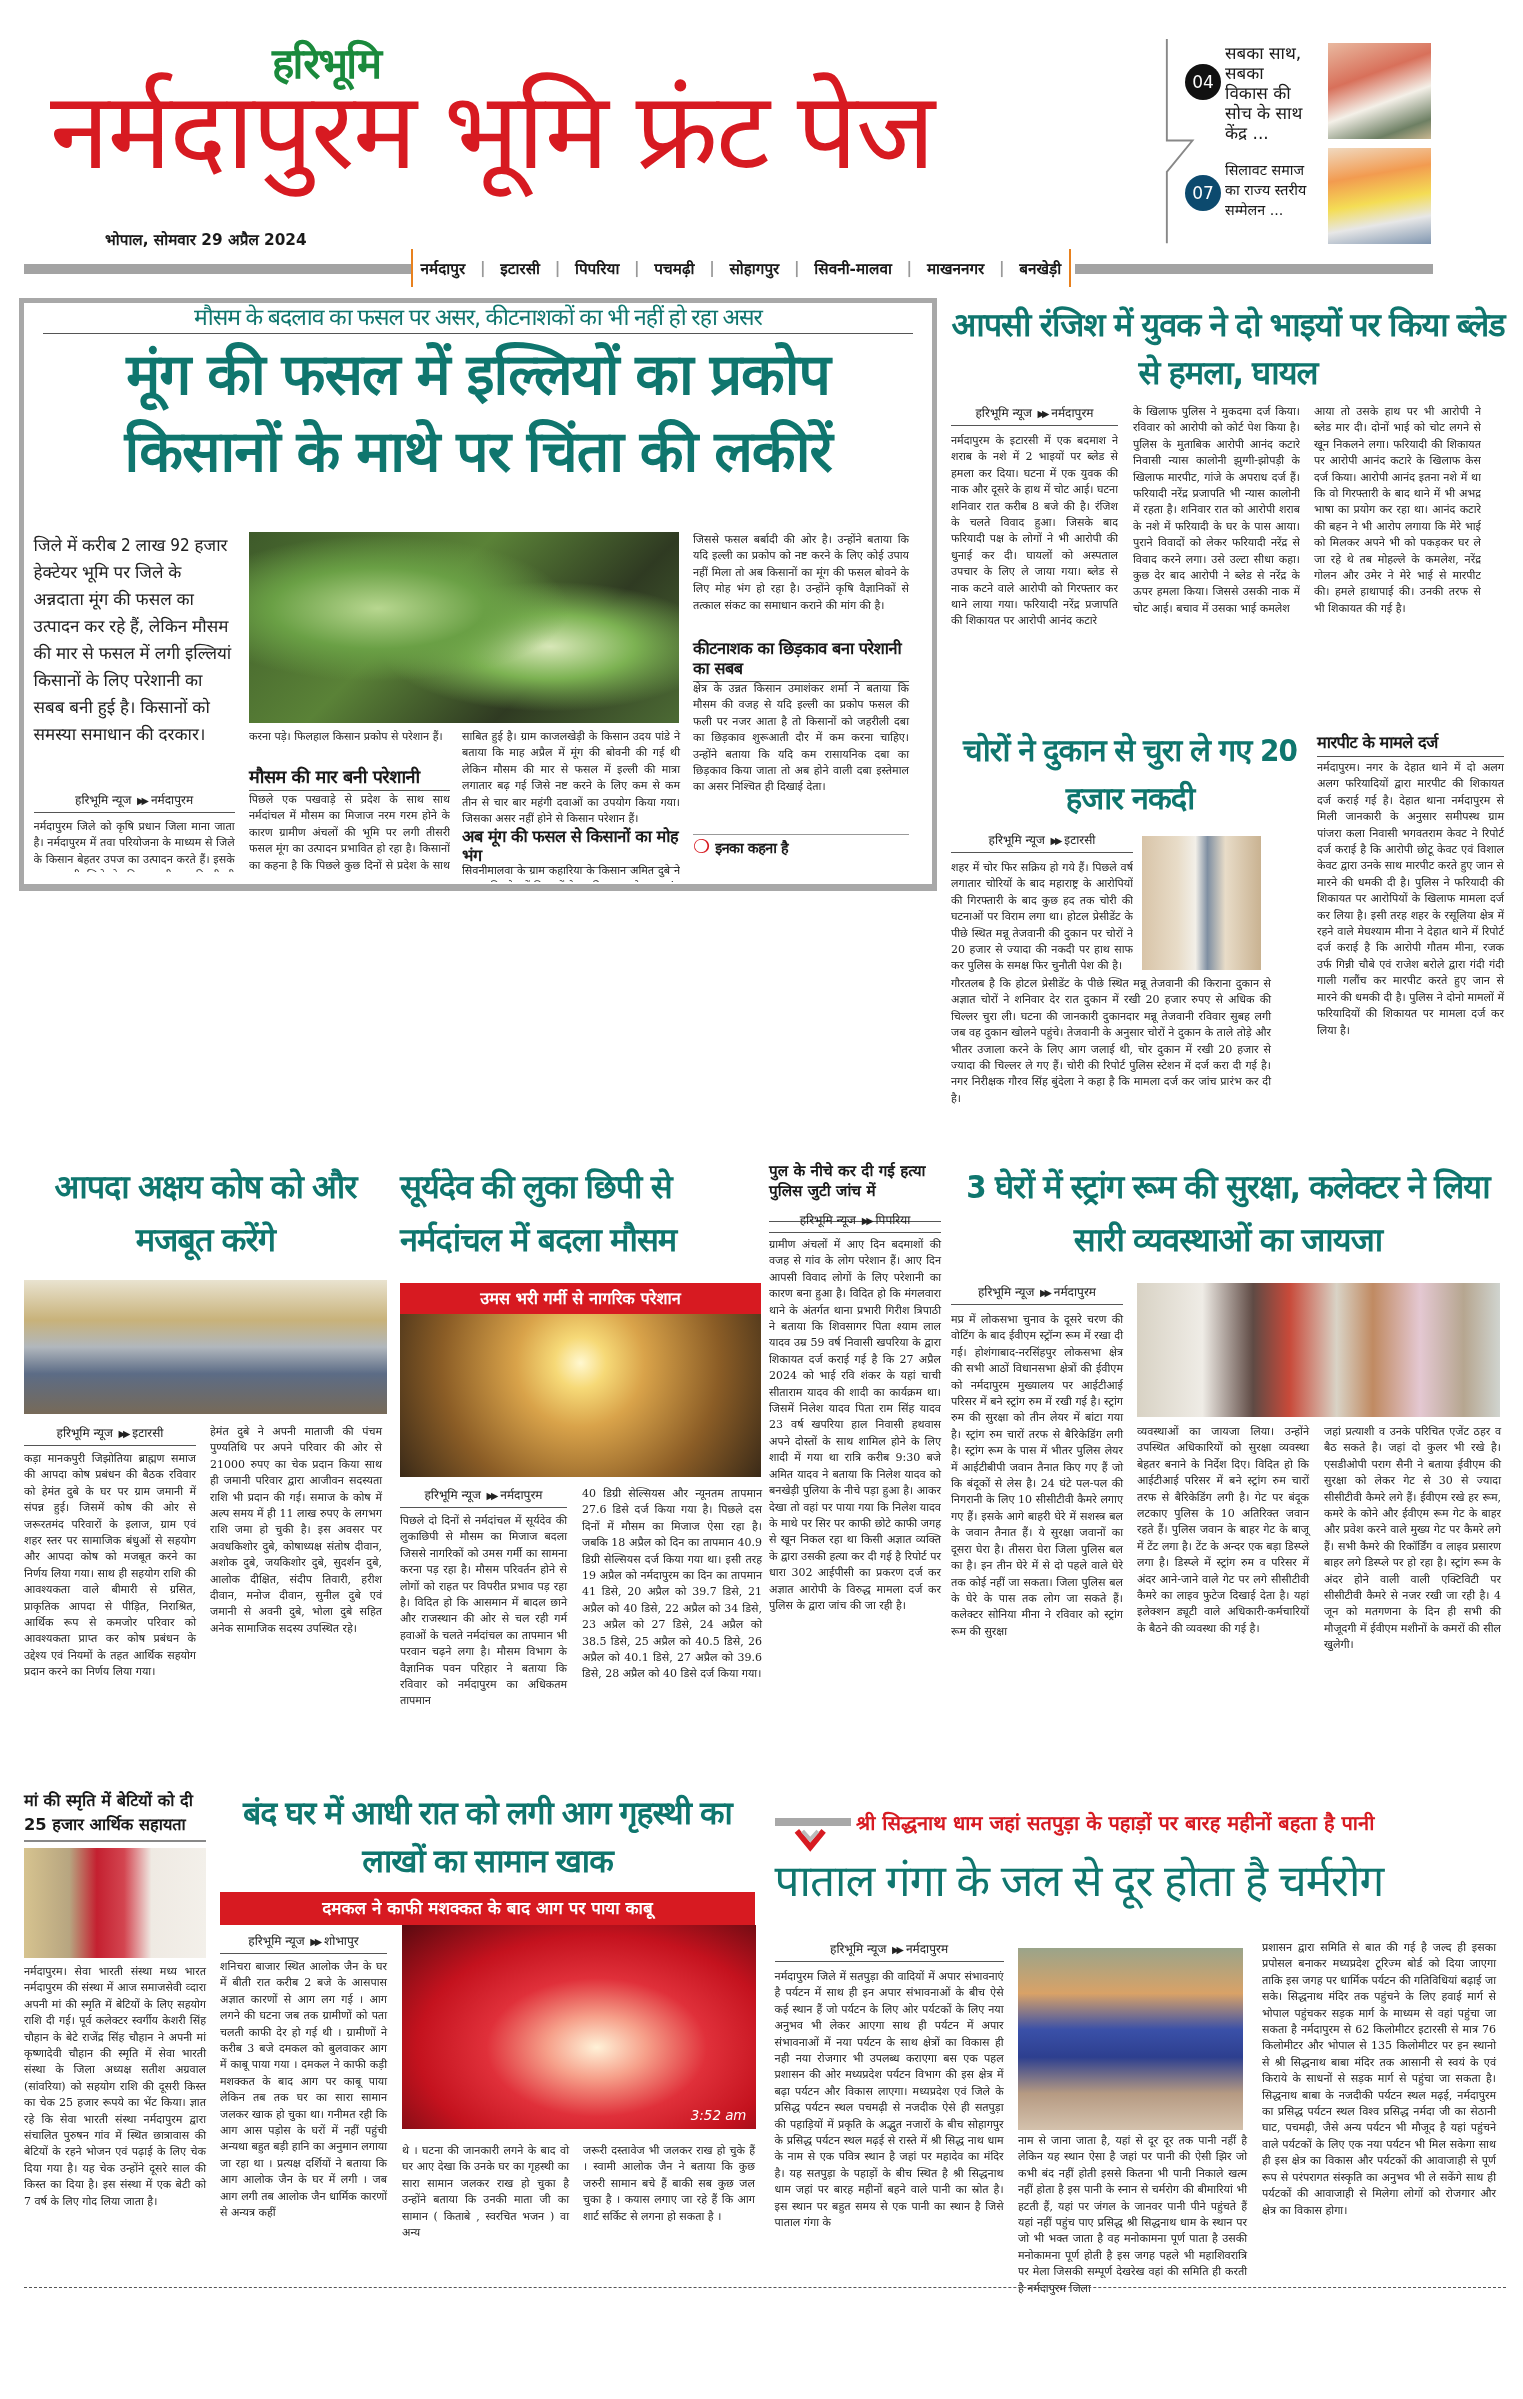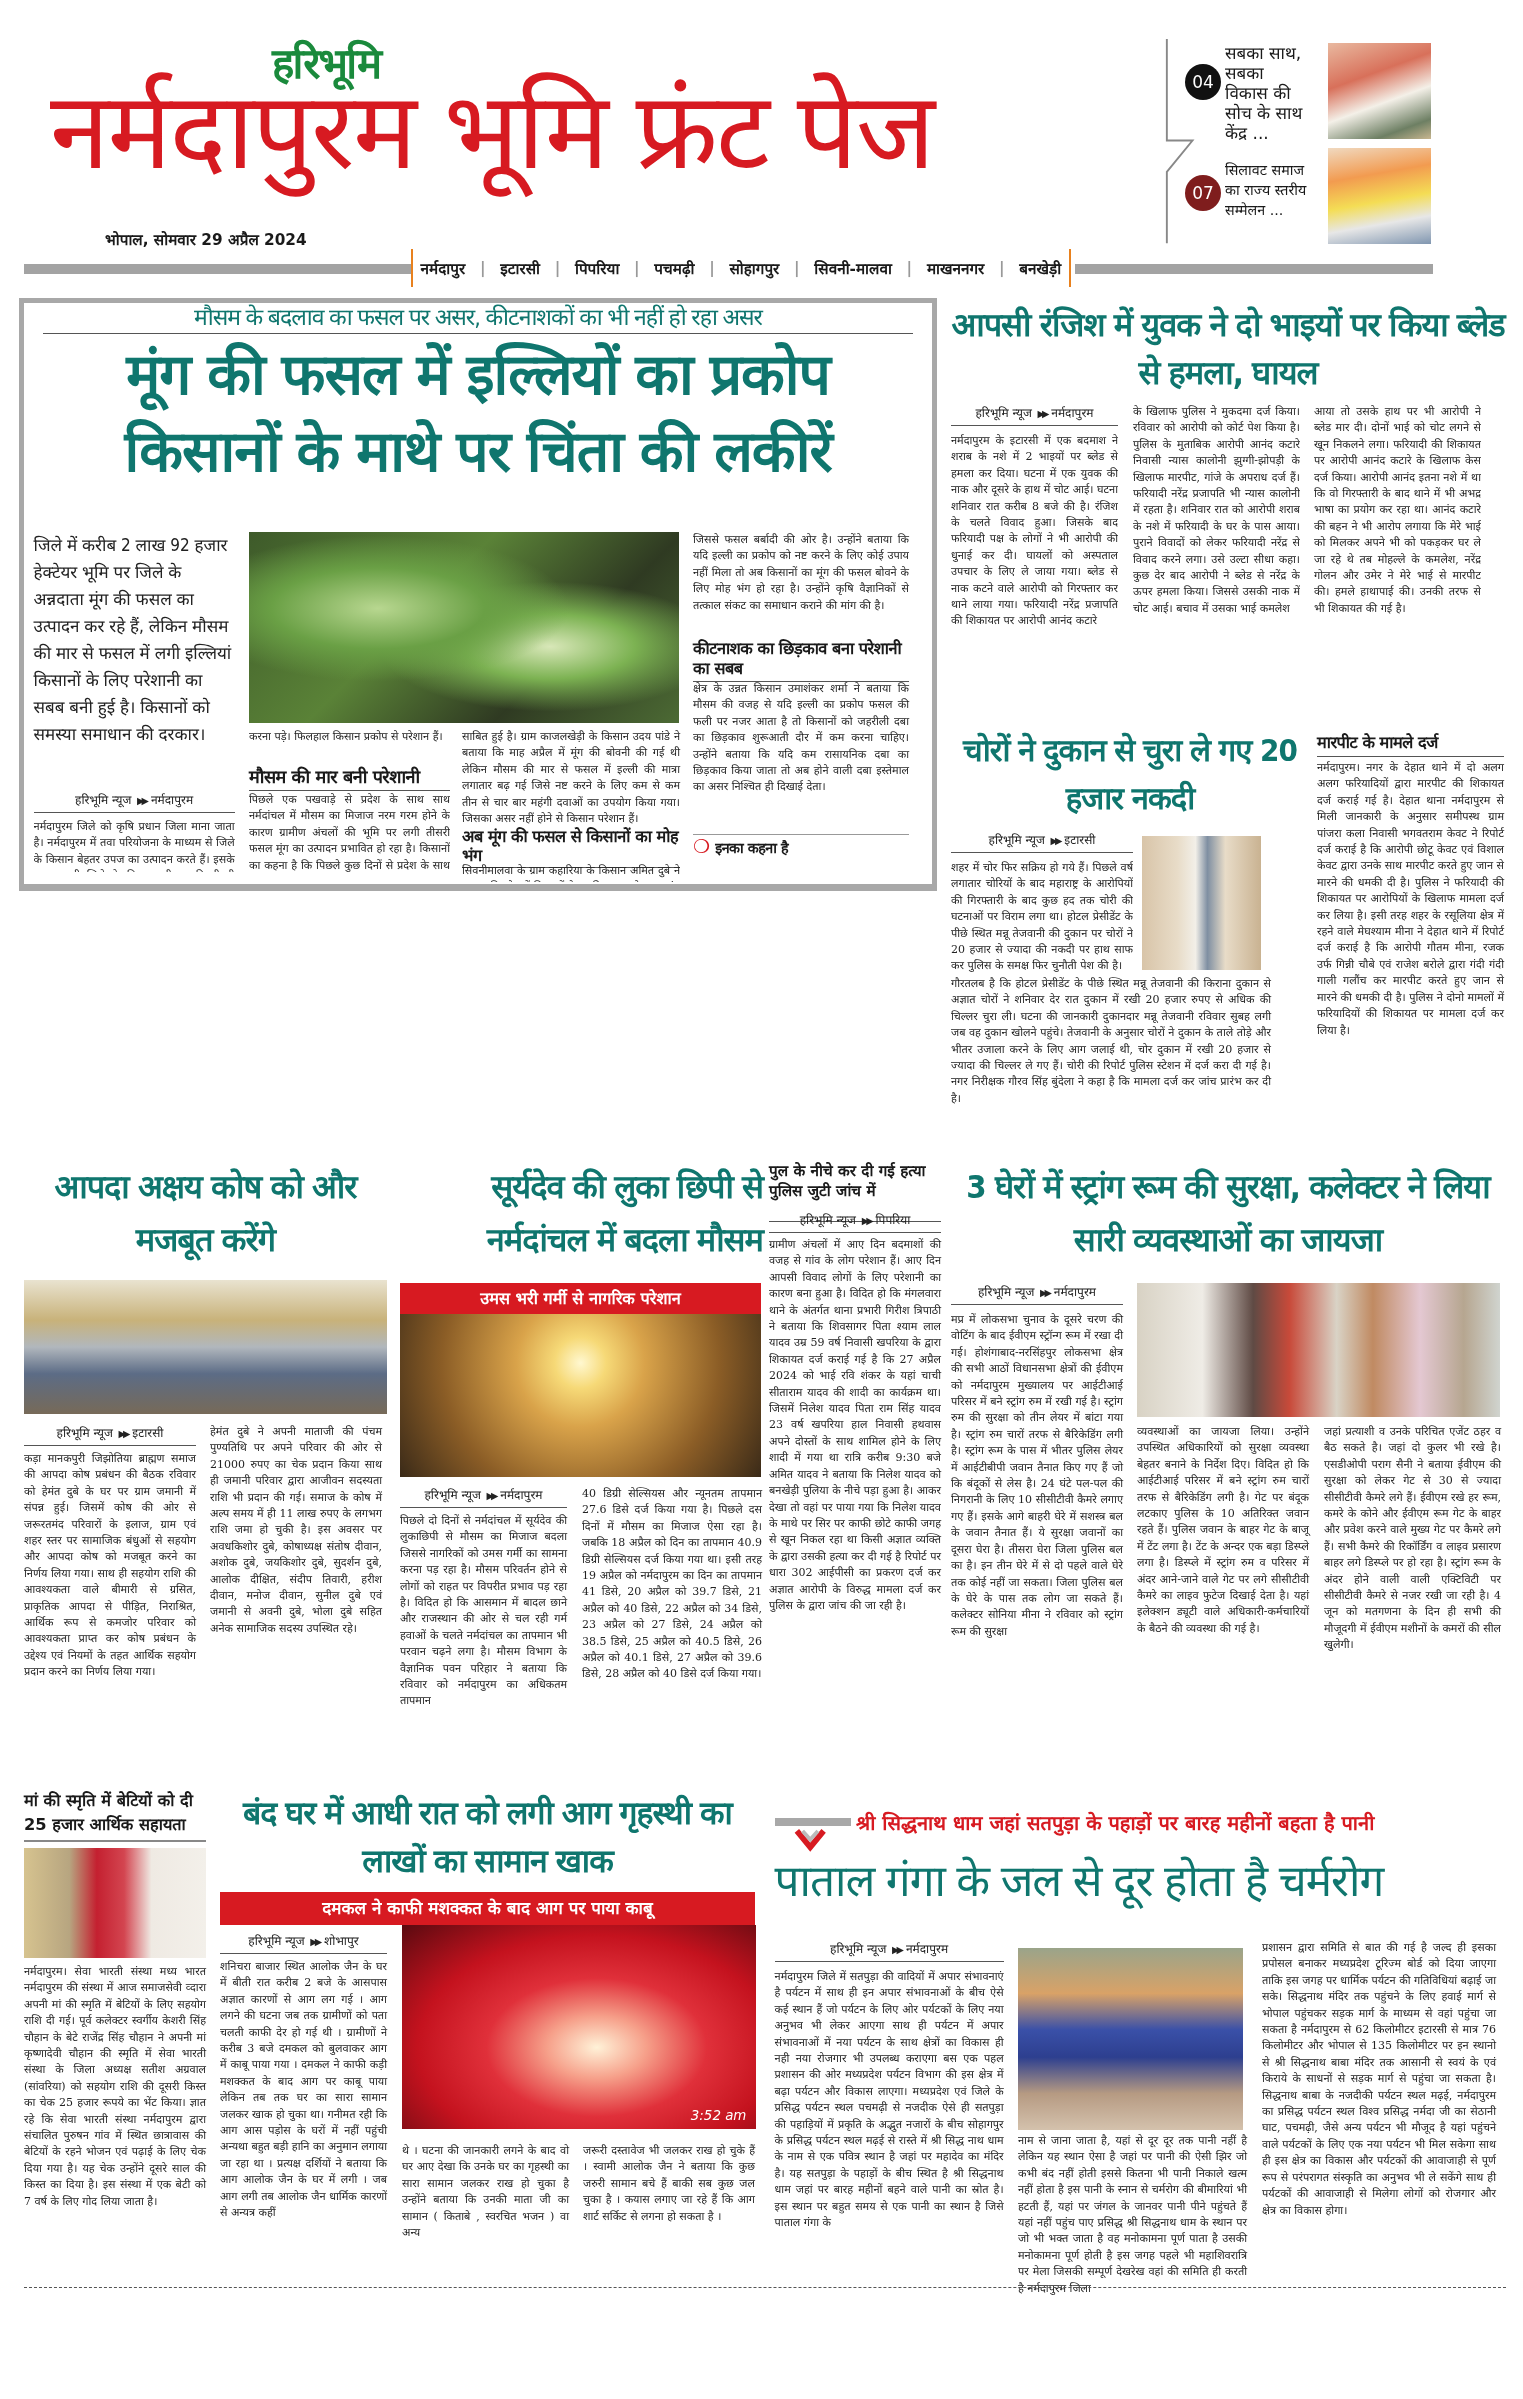--- a/index.html
+++ b/index.html
@@ -43,21 +43,21 @@
 
   <svg class="abs" style="left:1164px;top:38px" width="38" height="206" viewBox="0 0 40 215">
       <polyline points="3,0 3,107 30,107 3,140 3,215" fill="none" stroke="#888" stroke-width="2"></polyline>
     </svg>
   <div class="abs" style="left:1185px;top:43px;width:249px;height:96px">
     <div class="abs" style="left:0;top:21px;width:36px;height:36px;border-radius:50%;background:#111;color:#fff;font-size:17px;line-height:36px;text-align:center">04</div>
     <div class="abs" style="left:40px;top:0;width:84px;font-size:17px;line-height:20px">सबका साथ, सबका विकास की सोच के साथ केंद्र ...</div>
     <div class="abs photo" style="left:143px;top:0;width:103px;height:96px;background:linear-gradient(160deg,#e9b9a0 0%,#d8705a 35%,#f4f0e8 60%,#6d7f63 85%,#c8b690 100%)"></div>
   </div>
   <div class="abs" style="left:1185px;top:148px;width:249px;height:96px">
-    <div class="abs" style="left:0;top:27px;width:36px;height:36px;border-radius:50%;background:#7f1d1d;color:#fff;font-size:17px;line-height:36px;text-align:center">07</div>
+    <div class="abs" style="left:0;top:27px;width:36px;height:36px;border-radius:50%;background:#0c4a6e;color:#fff;font-size:17px;line-height:36px;text-align:center">07</div>
     <div class="abs" style="left:40px;top:11.5px;width:84px;font-size:14.3px;line-height:20px">सिलावट समाज का राज्य स्तरीय सम्मेलन ...</div>
     <div class="abs photo" style="left:143px;top:0;width:103px;height:96px;background:linear-gradient(170deg,#f0d9c0 0%,#f29b50 30%,#f4dd55 55%,#e7e7e7 75%,#8096b0 100%)"></div>
   </div>
 </div>
 
 <div class="abs" style="left:19px;top:298px;width:918px;height:593px;border:5.7px solid #a8a8a8;border-bottom:7.6px solid #a8a8a8">
   <div class="abs hl" style="left:19px;top:1.9px;width:870px;text-align:center;font-size:23px;font-weight:normal;border-bottom:1.9px solid #555;padding-bottom:1.9px">मौसम के बदलाव का फसल पर असर, कीटनाशकों का भी नहीं हो रहा असर</div>
   <div class="abs hl" style="left:9.6px;top:117px;width:889px;text-align:center;font-size:57px;white-space:nowrap">किसानों के माथे पर चिंता की लकीरें</div>
   <div class="abs hl" style="left:9.6px;top:40px;width:889px;text-align:center;font-size:57px;white-space:nowrap">मूंग की फसल में इल्लियों का प्रकोप</div>
 
@@ -114,21 +114,21 @@
   <div class="abs hl" style="left:0;top:0;width:363px;text-align:center;font-size:32.5px;line-height:53px">आपदा अक्षय कोष को और मजबूत करेंगे</div>
   <div class="abs photo" style="left:0;top:119px;width:363px;height:134px;background:linear-gradient(180deg,#e9e3d0 0%,#c8b27a 30%,#b1b7bd 50%,#5c6c86 70%,#776a58 100%)"></div>
   <div class="abs byline" style="left:0;top:263px;width:172px">
     <span>हरिभूमि न्यूज</span><span class="arr">▶▶</span><span>इटारसी</span>
   </div>
   <div class="abs body-text" style="left:0;top:290px;width:172px">कड़ा मानकपुरी जिझोतिया ब्राह्मण समाज की आपदा कोष प्रबंधन की बैठक रविवार को हेमंत दुबे के घर पर ग्राम जमानी में संपन्न हुई। जिसमें कोष की ओर से जरूरतमंद परिवारों के इलाज, ग्राम एवं शहर स्तर पर सामाजिक बंधुओं से सहयोग और आपदा कोष को मजबूत करने का निर्णय लिया गया। साथ ही सहयोग राशि की आवश्यकता वाले बीमारी से ग्रसित, प्राकृतिक आपदा से पीड़ित, निराश्रित, आर्थिक रूप से कमजोर परिवार को आवश्यकता प्राप्त कर कोष प्रबंधन के उद्देश्य एवं नियमों के तहत आर्थिक सहयोग प्रदान करने का निर्णय लिया गया।</div>
   <div class="abs body-text" style="left:186px;top:263px;width:172px">हेमंत दुबे ने अपनी माताजी की पंचम पुण्यतिथि पर अपने परिवार की ओर से 21000 रुपए का चेक प्रदान किया साथ ही जमानी परिवार द्वारा आजीवन सदस्यता राशि भी प्रदान की गई। समाज के कोष में अल्प समय में ही 11 लाख रुपए के लगभग राशि जमा हो चुकी है। इस अवसर पर अवधकिशोर दुबे, कोषाध्यक्ष संतोष दीवान, अशोक दुबे, जयकिशोर दुबे, सुदर्शन दुबे, आलोक दीक्षित, संदीप तिवारी, हरीश दीवान, मनोज दीवान, सुनील दुबे एवं जमानी से अवनी दुबे, भोला दुबे सहित अनेक सामाजिक सदस्य उपस्थित रहे।</div>
 </div>
 
 <div class="abs" style="left:400px;top:1161px;width:363px;height:583px">
-  <div class="abs hl" style="left:0;top:0;width:363px;text-align:right;font-size:32.5px;line-height:53px">सूर्यदेव की लुका छिपी से नर्मदांचल में बदला मौसम</div>
+  <div class="abs hl" style="left:0;top:0;width:363px;text-align:left;font-size:32.5px;line-height:53px">सूर्यदेव की लुका छिपी से नर्मदांचल में बदला मौसम</div>
   <div class="abs redbar" style="left:0;top:122px;width:361px;height:31px;font-size:16.3px;line-height:31px">उमस भरी गर्मी से नागरिक परेशान</div>
   <div class="abs photo" style="left:0;top:153px;width:361px;height:163px;background:radial-gradient(circle at 50% 30%,#fff8d0 0%,#f6d977 12%,#d9a34a 30%,#8b5d26 65%,#3a2a18 100%)"></div>
   <div class="abs byline" style="left:0;top:325px;width:167px">
     <span>हरिभूमि न्यूज</span><span class="arr">▶▶</span><span>नर्मदापुरम</span>
   </div>
   <div class="abs body-text" style="left:0;top:352px;width:167px">पिछले दो दिनों से नर्मदांचल में सूर्यदेव की लुकाछिपी से मौसम का मिजाज बदला जिससे नागरिकों को उमस गर्मी का सामना करना पड़ रहा है। मौसम परिवर्तन होने से लोगों को राहत पर विपरीत प्रभाव पड़ रहा है। विदित हो कि आसमान में बादल छाने और राजस्थान की ओर से चल रही गर्म हवाओं के चलते नर्मदांचल का तापमान भी परवान चढ़ने लगा है। मौसम विभाग के वैज्ञानिक पवन परिहार ने बताया कि रविवार को नर्मदापुरम का अधिकतम तापमान</div>
   <div class="abs body-text" style="left:182px;top:325px;width:180px">40 डिग्री सेल्सियस और न्यूनतम तापमान 27.6 डिसे दर्ज किया गया है। पिछले दस दिनों में मौसम का मिजाज ऐसा रहा है। जबकि 18 अप्रैल को दिन का तापमान 40.9 डिग्री सेल्सियस दर्ज किया गया था। इसी तरह 19 अप्रैल को नर्मदापुरम का दिन का तापमान 41 डिसे, 20 अप्रैल को 39.7 डिसे, 21 अप्रैल को 40 डिसे, 22 अप्रैल को 34 डिसे, 23 अप्रैल को 27 डिसे, 24 अप्रैल को 38.5 डिसे, 25 अप्रैल को 40.5 डिसे, 26 अप्रैल को 40.1 डिसे, 27 अप्रैल को 39.6 डिसे, 28 अप्रैल को 40 डिसे दर्ज किया गया।</div>
 </div>
 
 <div class="abs" style="left:769px;top:1161px;width:172px;height:583px">

